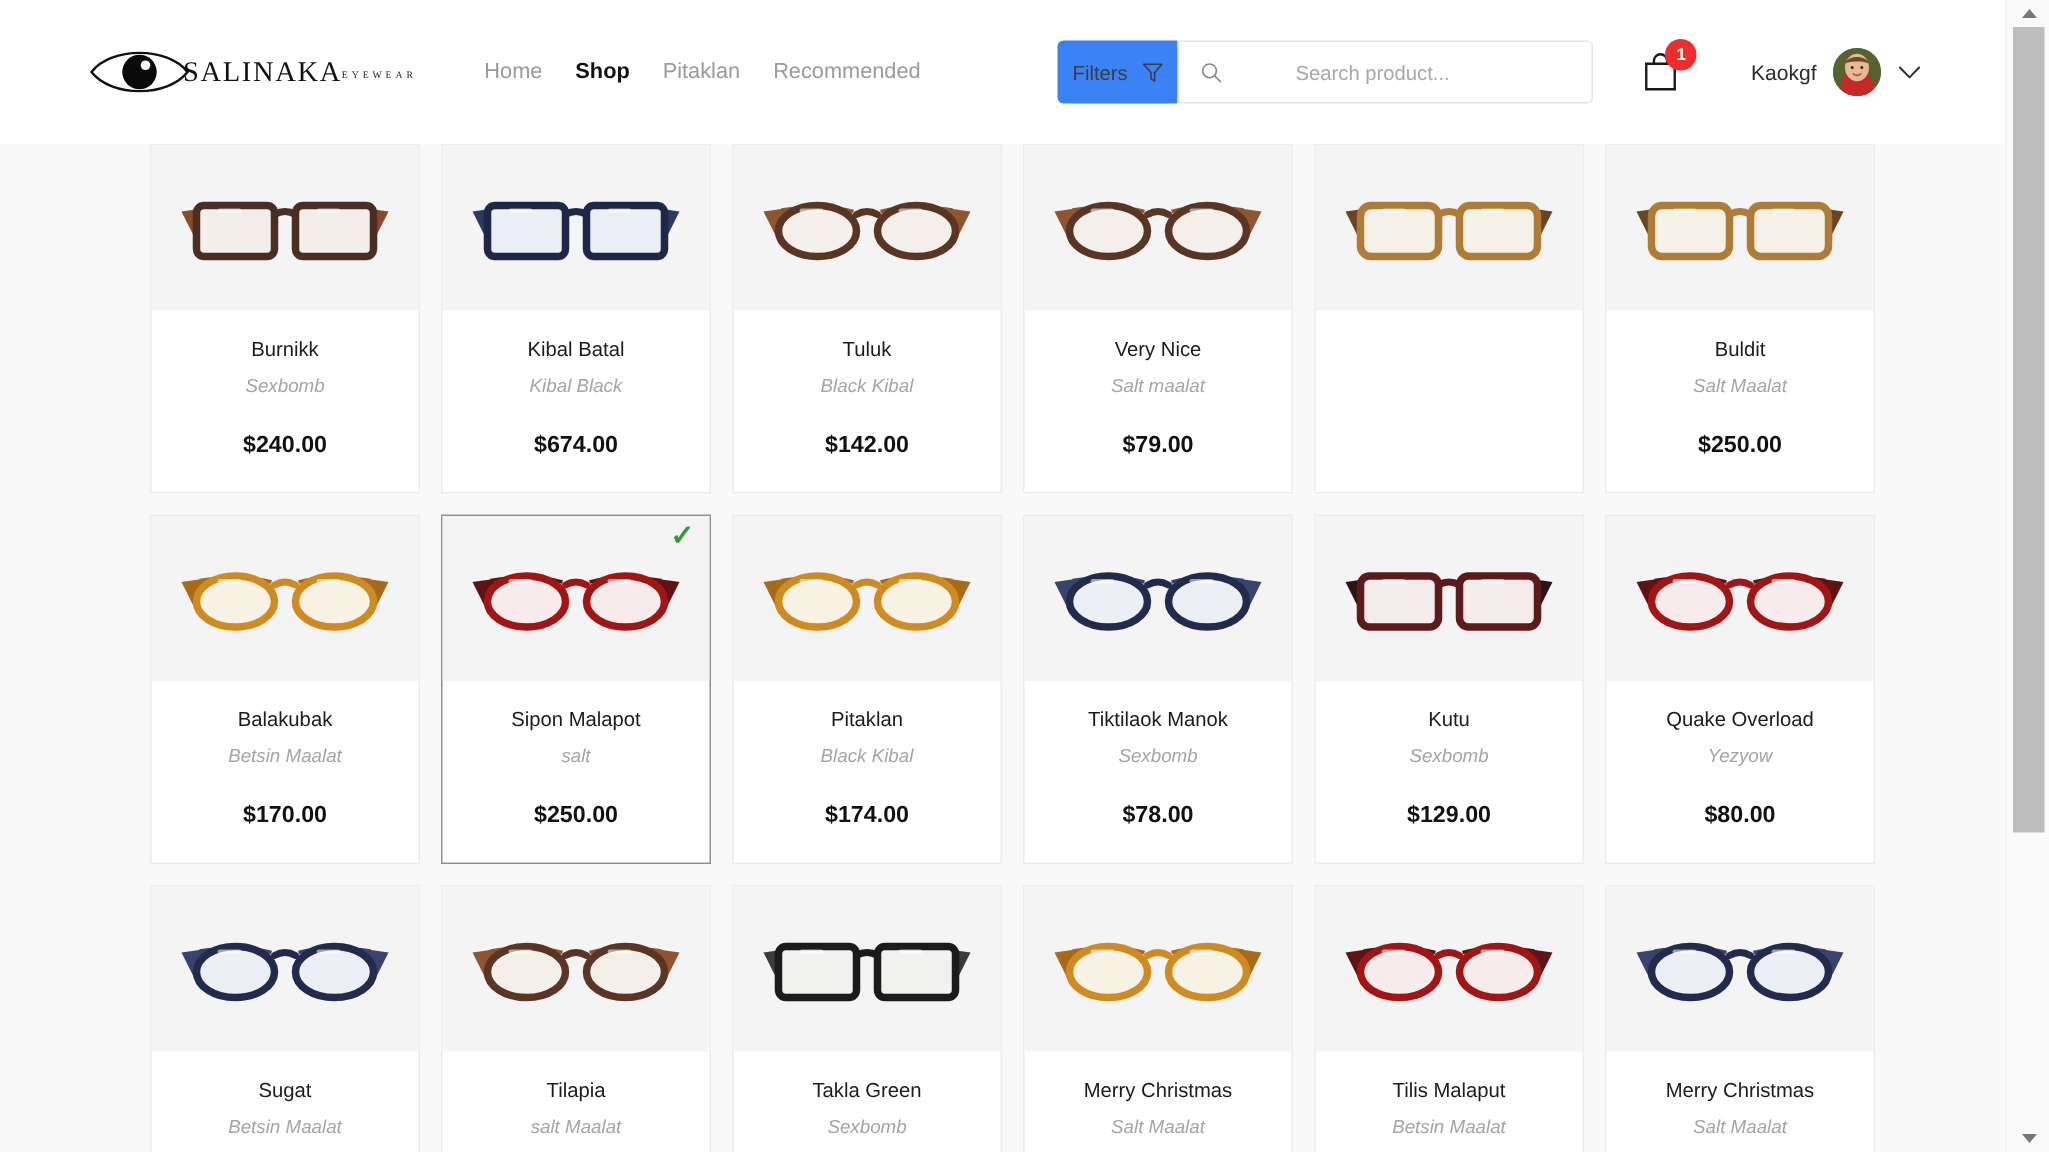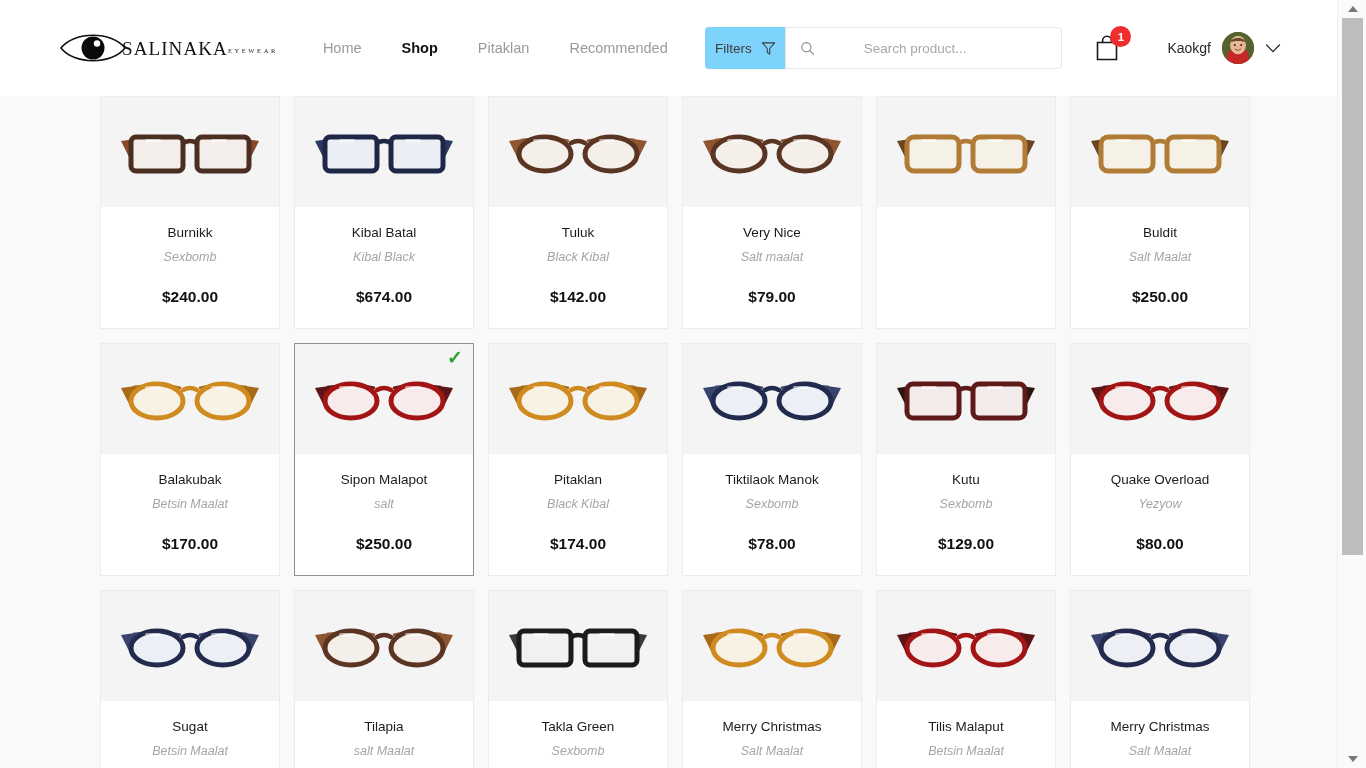--- a/index.html
+++ b/index.html
@@ -63,21 +63,21 @@
     font-size: 6.5px;
     letter-spacing: 2.6px;
     color: #222222;
     margin-top: 4px;
   }
 
   .nav {
     display: flex;
     align-items: flex-end;
     margin-left: 45px;
-    gap: 40px;
+    gap: 22px;
   }
   .nav-item {
     font-size: 14.5px;
     color: #9a9a9a;
     cursor: pointer;
     white-space: nowrap;
   }
   .nav-item.active {
     color: #111111;
     font-weight: bold;
@@ -92,21 +92,21 @@
     align-items: center;
   }
 
   .filters-btn {
     display: flex;
     align-items: center;
     justify-content: center;
     gap: 9px;
     width: 80px;
     height: 42px;
-    background: #7dd3fc;
+    background: #3b82f6;
     border-radius: 4px 0 0 4px;
     font-size: 13.5px;
     color: #3b3b3b;
     cursor: pointer;
     user-select: none;
   }
 
   .search-wrap {
     display: flex;
     align-items: center;

